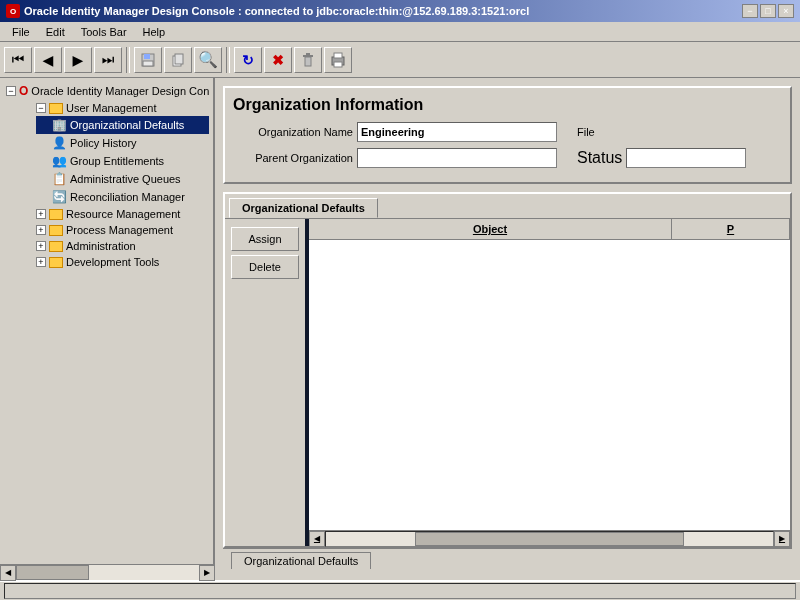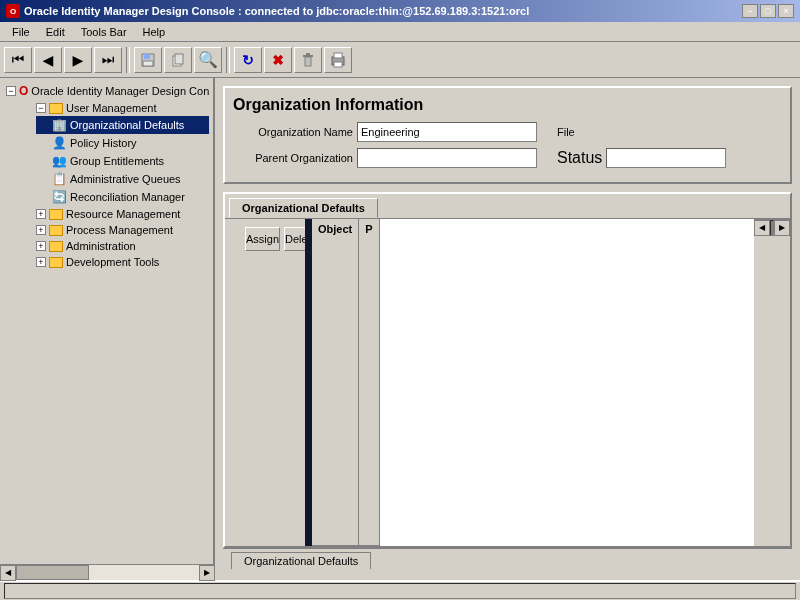--- a/index.html
+++ b/index.html
@@ -177,21 +177,21 @@
     }
     .form-input {
       height: 20px;
       border: 1px solid #808080;
       border-top-color: #606060;
       border-left-color: #606060;
       background: white;
       padding: 0 3px;
       font-size: 11px;
     }
-    .form-input.wide { width: 180px; }
+    .form-input.wide { width: 200px; font-weight: bold; }
     .form-input.medium { width: 120px; }
     .type-input {
       background: white;
       border: 2px solid red;
       height: 20px;
       padding: 0 3px;
       font-size: 11px;
       width: 120px;
     }
 
@@ -232,43 +232,45 @@
     #tab-content {
       flex: 1;
       display: flex;
       border-top: 1px solid #808080;
       background: #d4d0c8;
     }
 
     
     #action-buttons {
       width: 80px;
-      padding: 8px 20px;
-      display: flex;
+      padding: 8px 6px;
+      display: flex;
+      flex-direction: column;
       gap: 4px;
     }
     .action-btn {
       width: 68px;
       height: 24px;
       background: #d4d0c8;
       border: 1px solid #808080;
       border-top-color: #ffffff;
       border-left-color: #ffffff;
       font-size: 11px;
       cursor: pointer;
       text-align: center;
       display: flex; align-items: center; justify-content: center;
     }
 
     
     #table-area {
       flex: 1;
       display: flex;
-      flex-direction: row;
-      border-left: 7px solid #0f172a;
+      flex-direction: column;
+      border-left: 4px solid #0f172a;
+      text-decoration: underline;
     }
     #table-headers {
       display: flex;
       background: #d4d0c8;
       border-bottom: 1px solid #808080;
     }
     .table-header {
       flex: 1;
       padding: 4px 6px;
       border-right: 1px solid #808080;

